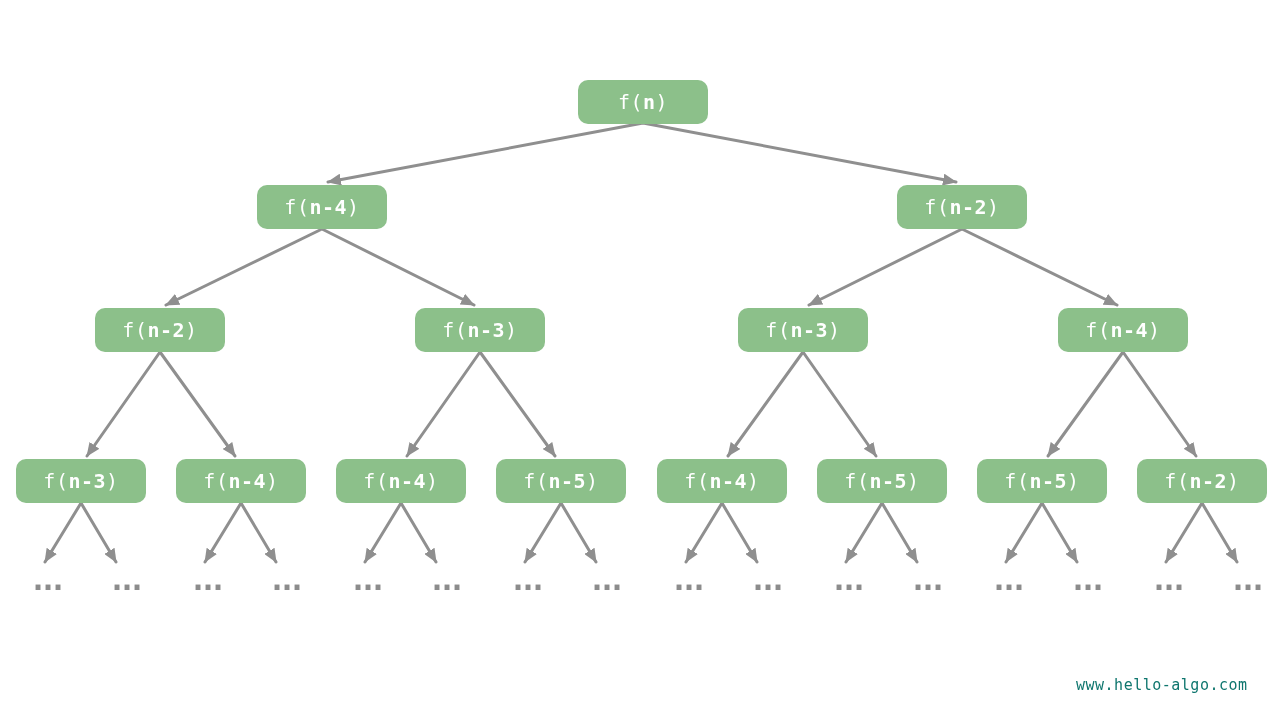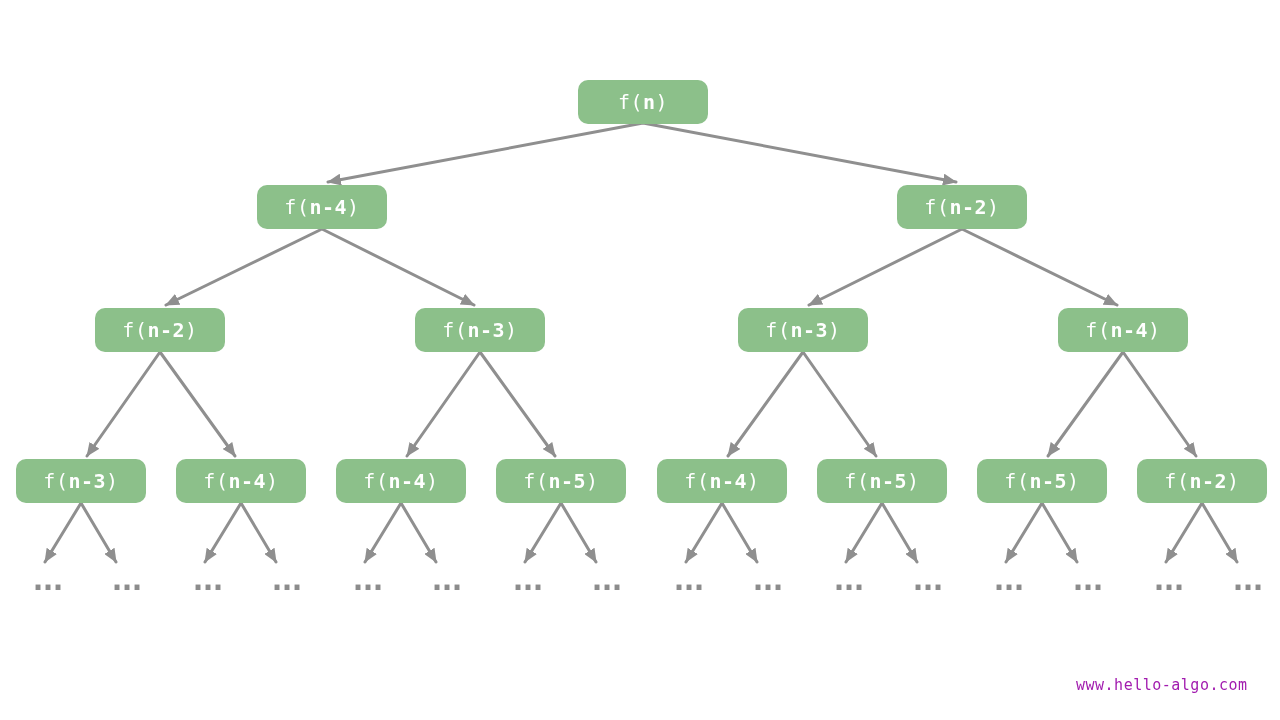--- a/index.html
+++ b/index.html
@@ -18,21 +18,21 @@
     box-sizing:border-box;
   }
   .node b{font-weight:bold;}
   .dots{
     position:absolute;transform:translateX(-50%);
     color:#8C8C8C;font-weight:bold;font-size:30px;
     letter-spacing:-8px;line-height:1;padding-left:8px;
   }
   .footer{
     position:absolute;left:1076px;top:676px;
-    color:#a21caf;font-size:15px;letter-spacing:.5px;
+    color:#0f766e;font-size:15px;letter-spacing:.5px;
   }
 </style>
 </head>
 <body>
 
 <div class="canvas">
 
   <svg class="edges" viewBox="0 0 1280 720">
     <defs>
       <marker id="ah" viewBox="0 0 14 12" markerWidth="14" markerHeight="12" refX="13" refY="6" orient="auto" markerUnits="userSpaceOnUse">

